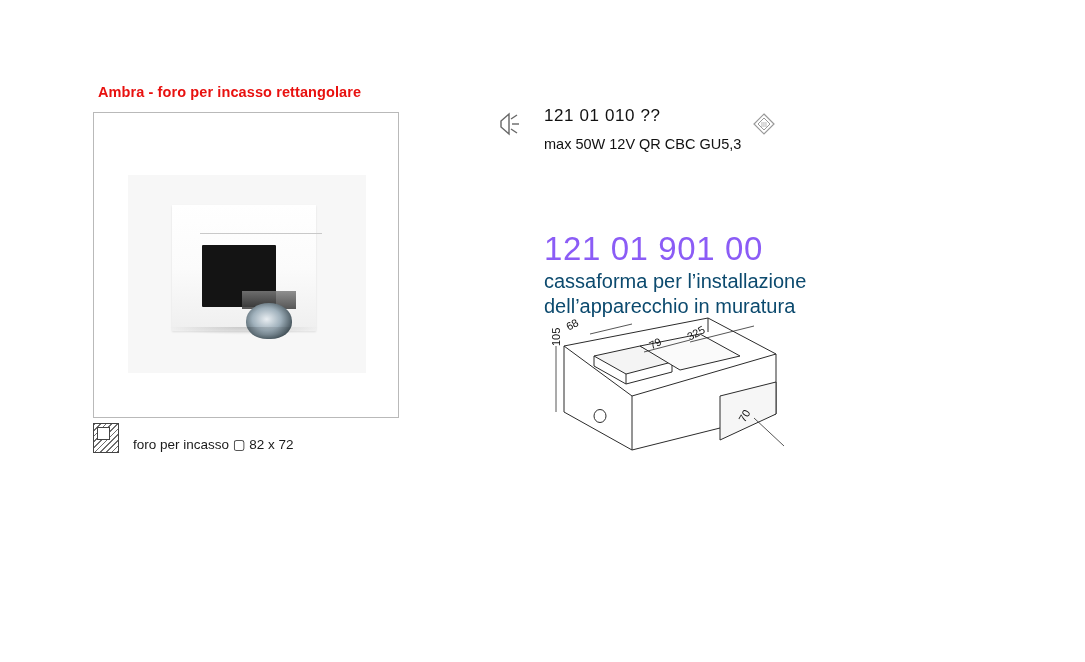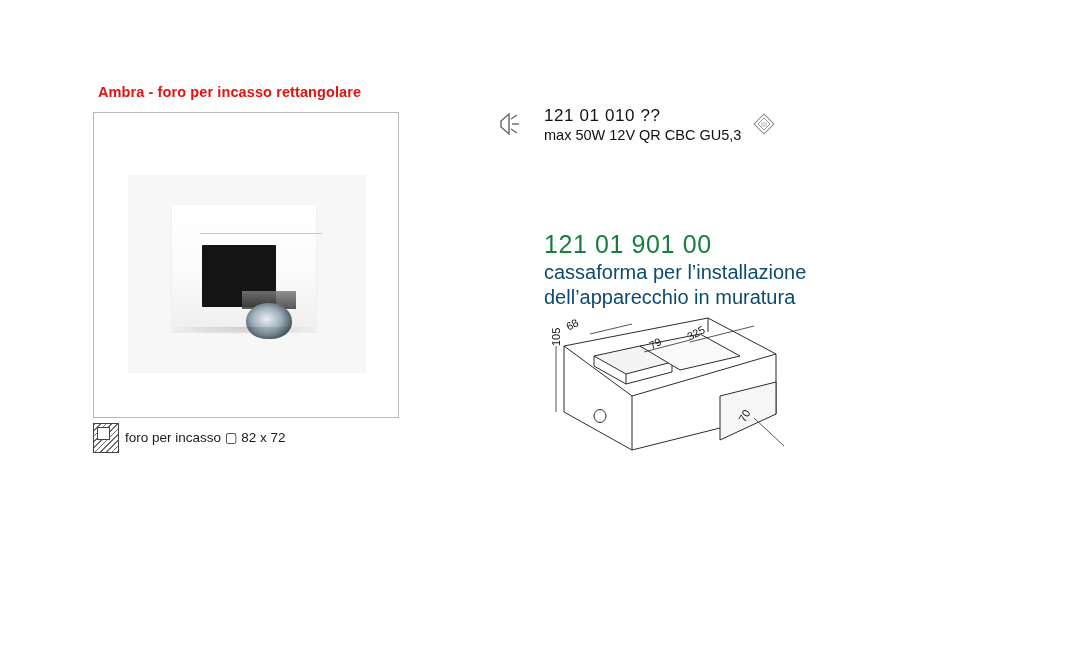--- a/index.html
+++ b/index.html
@@ -100,22 +100,22 @@
     height: 8px;
     background: radial-gradient(ellipse at 50% 0%, rgba(0,0,0,0.16), rgba(0,0,0,0) 70%);
   }
 
   
   .hole-note {
     position: absolute;
     left: 93px;
     top: 423px;
     display: flex;
-    align-items: center;
-    gap: 6px;
+    align-items: flex-end;
+    gap: 14px;
   }
   .hole-icon {
     width: 26px;
     height: 30px;
     border: 1px solid #444;
     box-sizing: border-box;
     background:
       repeating-linear-gradient(135deg, #6e6e6e 0 1px, rgba(255,255,255,0) 1px 4px),
       #ffffff;
     position: relative;
@@ -155,40 +155,40 @@
   }
   .code-main {
     font-size: 17px;
     letter-spacing: 0.6px;
     color: #111;
     white-space: nowrap;
   }
   .code-sub {
     font-size: 14.5px;
     color: #111;
-    margin-top: 1px;
+    margin-top: 10px;
     white-space: nowrap;
   }
   .class-badge {
     position: absolute;
     left: 752px;
     top: 112px;
     width: 24px;
     height: 24px;
   }
 
   .code-row2 {
     position: absolute;
     left: 544px;
     top: 230px;
   }
   .code-main2 {
-    font-size: 25px;
+    font-size: 33px;
     letter-spacing: 0.6px;
-    color: #15803d;
+    color: #8b5cf6;
     white-space: nowrap;
   }
   .code-sub2 {
     font-size: 20px;
     line-height: 18px;
     color: #0c4a6e;
     margin-top: 4px;
     white-space: nowrap;
   }
 

